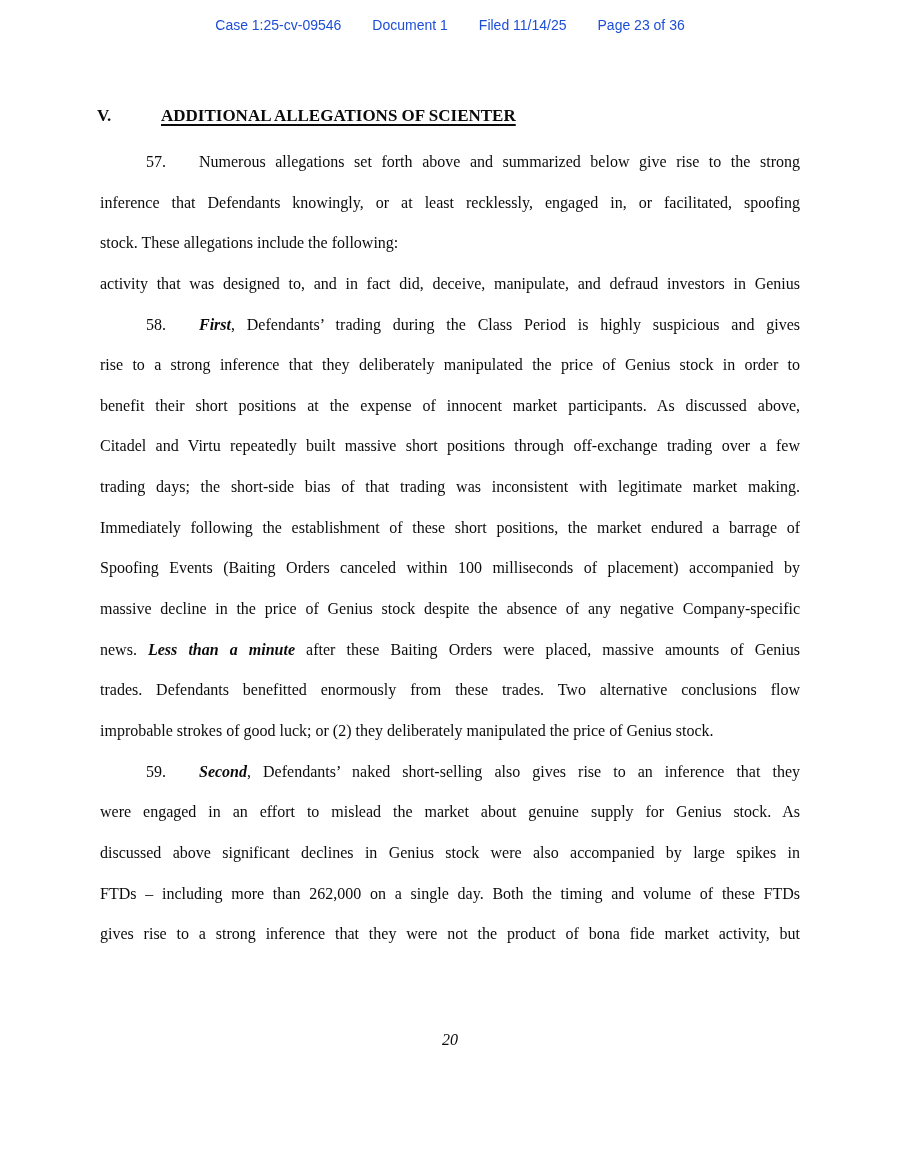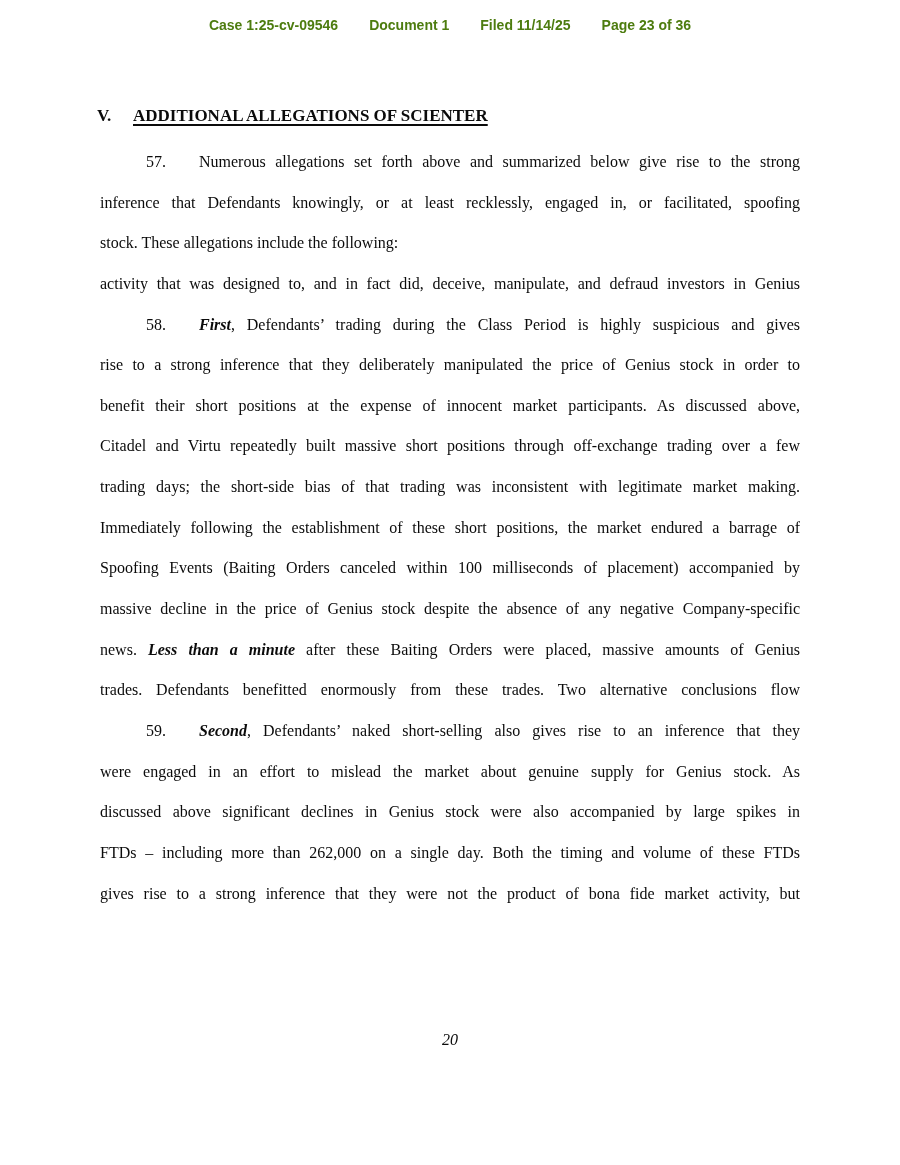--- a/index.html
+++ b/index.html
@@ -24,20 +24,21 @@
     top: 105px; left: 97px; right: 100px;
     font-size: 17px;
     font-weight: bold;
     line-height: 22px;
   }
   .section-numeral { display: inline-block; width: 36px; }
   .section-title {
     text-decoration: underline;
     text-decoration-thickness: 1.7px;
     text-underline-offset: 3px;
+    margin-left: 28px;
   }
   .doc-body {
     position: absolute;
     top: 142px; left: 100px; width: 700px;
     font-size: 16px;
   }
   .line {
     line-height: 40.65px;
     height: 40.65px;
     text-align: justify;
@@ -52,21 +53,21 @@
     position: absolute;
     top: 1031px; left: 0; width: 100%;
     text-align: center;
     font-size: 16px;
     font-style: italic;
   }
 </style>
 </head>
 <body>
 
-<div class="court-header" style="color: #4d7c0f; font-weight: bold;">
+<div class="court-header" style="color: #1d4ed8;">
   <span>Case 1:25-cv-09546</span>
   <span>Document 1</span>
   <span>Filed 11/14/25</span>
   <span>Page 23 of 36</span>
 </div>
 
 <div class="section-heading">
   <span class="section-numeral">V.</span><span class="section-title">ADDITIONAL ALLEGATIONS OF SCIENTER</span>
 </div>
 
@@ -78,20 +79,21 @@
     <div class="line first"><span>58.</span><span class="tab"></span><span class="bi">First</span><span>, Defendants’ trading during the Class Period is highly suspicious and gives</span></div>
     <div class="line"><span>rise to a strong inference that they deliberately manipulated the price of Genius stock in order to</span></div>
     <div class="line"><span>benefit their short positions at the expense of innocent market participants.  As discussed above,</span></div>
     <div class="line"><span>Citadel and Virtu repeatedly built massive short positions through off-exchange trading over a few</span></div>
     <div class="line"><span>trading days; the short-side bias of that trading was inconsistent with legitimate market making.</span></div>
     <div class="line"><span>Immediately following the establishment of these short positions, the market endured a barrage of</span></div>
     <div class="line"><span>Spoofing Events (Baiting Orders canceled within 100 milliseconds of placement) accompanied by</span></div>
     <div class="line"><span>massive decline in the price of Genius stock despite the absence of any negative Company-specific</span></div>
     <div class="line"><span>news.  </span><span class="bi">Less than a minute</span><span> after these Baiting Orders were placed, massive amounts of Genius</span></div>
     <div class="line"><span>trades.  Defendants benefitted enormously from these trades.  Two alternative conclusions flow</span></div>
+    <div class="line last"><span>improbable strokes of good luck; or (2) they deliberately manipulated the price of Genius stock.</span></div>
     <div class="line first"><span>59.</span><span class="tab"></span><span class="bi">Second</span><span>, Defendants’ naked short-selling also gives rise to an inference that they</span></div>
     <div class="line"><span>were engaged in an effort to mislead the market about genuine supply for Genius stock.  As</span></div>
     <div class="line"><span>discussed above significant declines in Genius stock were also accompanied by large spikes in</span></div>
     <div class="line"><span>FTDs – including more than 262,000 on a single day.  Both the timing and volume of these FTDs</span></div>
     <div class="line"><span>gives rise to a strong inference that they were not the product of bona fide market activity, but</span></div>
   </div>
 
 <div class="page-number">20</div>
 
 </body></html>

